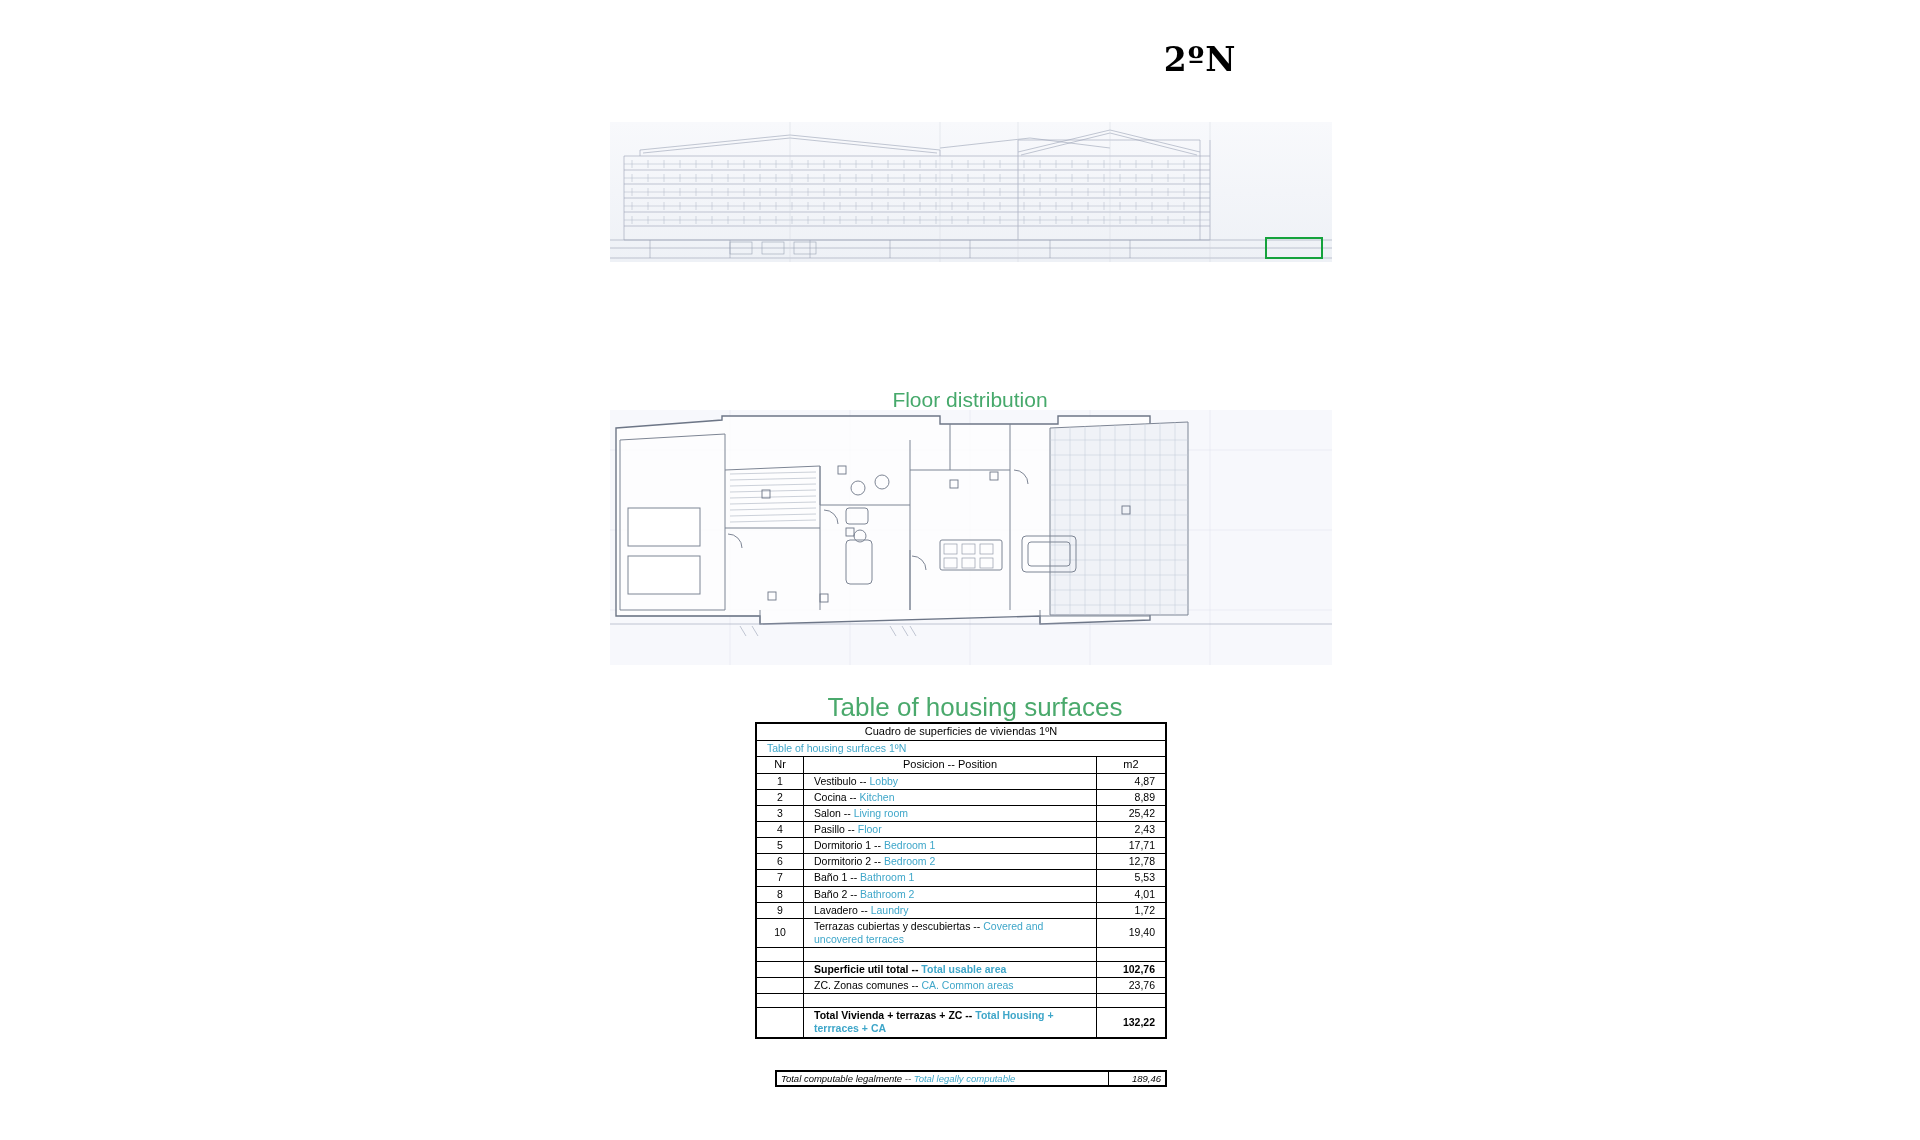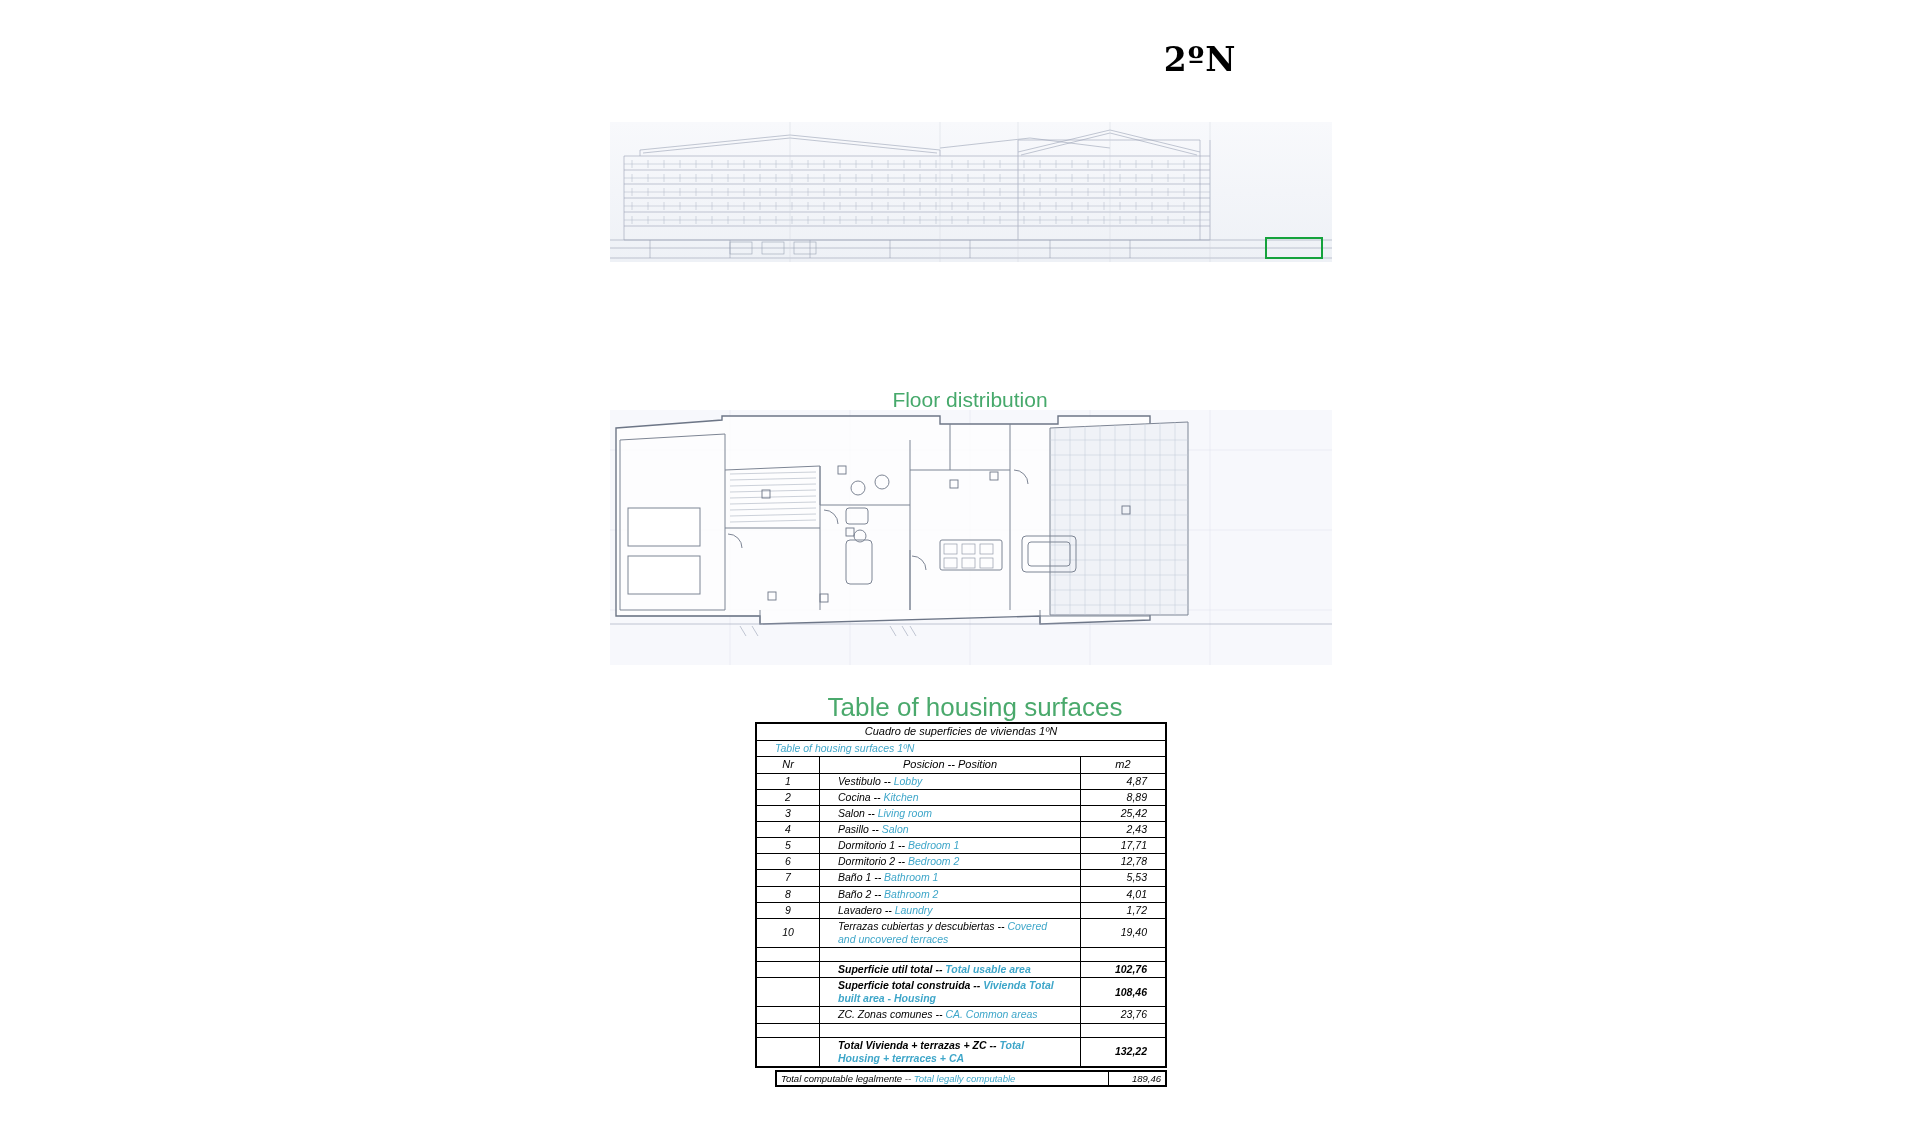--- a/index.html
+++ b/index.html
@@ -105,25 +105,24 @@
     box-sizing: border-box;
   }
   table.surfaces {
     border-collapse: collapse;
     width: 100%;
     font-size: 10.5px;
     color: #000;
   }
   table.surfaces td, table.surfaces th {
     border: 1px solid #000;
-    padding: 1px 18px;
+    padding: 1px 10px;
     line-height: 1.25;
     font-weight: normal;
     vertical-align: middle;
-    font-style: italic;
   }
   .hdr-title td {
     text-align: center;
     font-weight: bold;
     font-size: 11px;
     border-bottom: none;
   }
   .hdr-sub td {
     font-weight: bold;
     font-size: 10.5px;
@@ -351,21 +350,21 @@
           <td><span class="es">Cocina -- </span><span class="en"> Kitchen</span></td>
           <td class="c-m2">8,89</td>
         </tr>
         <tr>
           <td class="c-nr">3</td>
           <td><span class="es">Salon -- </span><span class="en">Living room</span></td>
           <td class="c-m2">25,42</td>
         </tr>
         <tr>
           <td class="c-nr">4</td>
-          <td><span class="es">Pasillo -- </span><span class="en">Salon</span></td>
+          <td><span class="es">Pasillo -- </span><span class="en">Floor</span></td>
           <td class="c-m2">2,43</td>
         </tr>
         <tr>
           <td class="c-nr">5</td>
           <td><span class="es">Dormitorio 1 -- </span><span class="en">Bedroom 1</span></td>
           <td class="c-m2">17,71</td>
         </tr>
         <tr>
           <td class="c-nr">6</td>
           <td><span class="es">Dormitorio 2 -- </span><span class="en">Bedroom 2</span></td>
@@ -396,25 +395,20 @@
           <td class="c-nr blank-cell"></td>
           <td class="blank-cell"></td>
           <td class="c-m2 blank-cell"></td>
         </tr>
 
         <tr class="row-bold">
           <td class="c-nr"></td>
           <td><span class="es">Superficie util total -- </span><span class="en">Total usable area</span></td>
           <td class="c-m2">102,76</td>
         </tr>
-        <tr class="row-bold">
-          <td class="c-nr"></td>
-          <td><span class="es">Superficie total construida -- </span><span class="en">Vivienda Total built area - Housing</span></td>
-          <td class="c-m2">108,46</td>
-        </tr>
         <tr>
           <td class="c-nr"></td>
           <td><span class="es">ZC. Zonas comunes  -- </span><span class="en">CA. Common areas</span></td>
           <td class="c-m2">23,76</td>
         </tr>
 
         <tr class="spacer">
           <td class="c-nr blank-cell"></td>
           <td class="blank-cell"></td>
           <td class="c-m2 blank-cell"></td>

